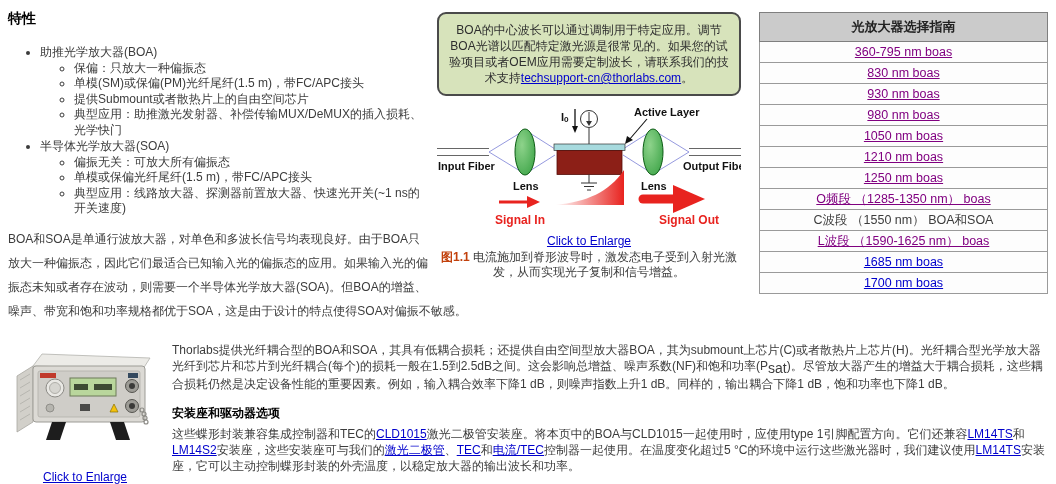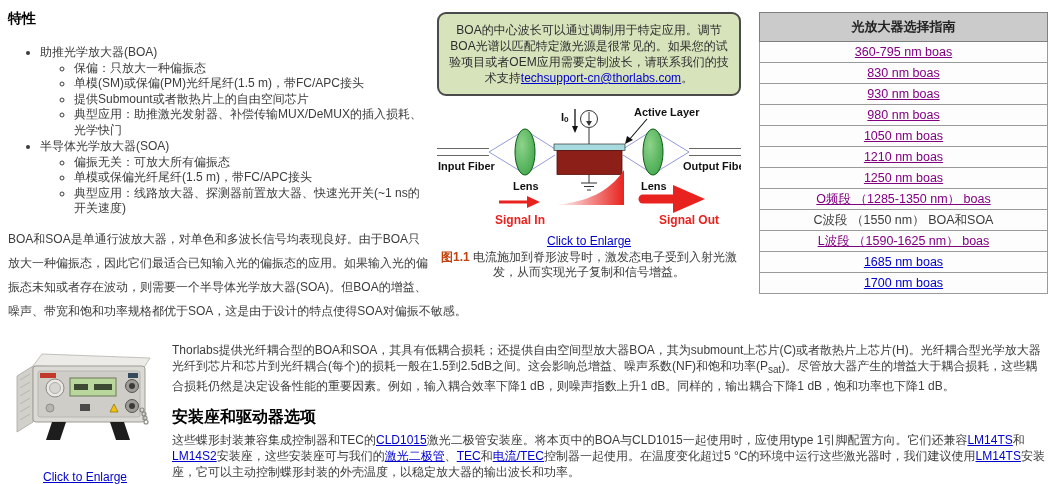--- a/index.html
+++ b/index.html
@@ -5,21 +5,21 @@
   *{box-sizing:border-box;margin:0;padding:0}
   html,body{background:#fff}
   body{
     width:1056px;height:484px;
     font-family:"Liberation Sans","DejaVu Sans",sans-serif;
     font-size:12px;color:#3c3c3c;
   }
   .page{position:relative;width:1056px;height:484px;overflow:hidden;padding:4px 8px 0 8px}
   a{color:#0000cc;text-decoration:underline;cursor:pointer}
   a.visited{color:#800080}
-  sub{font-size:10px}
+  sub{font-size:14px}
   i{font-style:italic}
   b{font-weight:bold;color:#c2410c}
 
   
   .sel-wrap{float:right;width:289px;margin:8px 0 10px 10px}
   table.sel{width:100%;border-collapse:collapse;border:1px solid #7f7f7f}
   table.sel th{
     background:#cbcbcb;border:1px solid #7f7f7f;color:#222;
     font-size:13px;font-weight:bold;padding:5px 2px;text-align:center;
   }
@@ -45,21 +45,21 @@
   ul.l1{list-style:disc;margin:17px 0 0 32px;line-height:15.5px}
   ul.l1>li{margin:1px 0}
   ul.l2{list-style:circle;margin:0 0 0 34px}
   p.intro{margin:10px 0 19px 0;line-height:24px}
 
   
   .photo-block{float:left;width:154px;margin:6px 10px 0 0;text-align:center;line-height:15px}
   .photo-block svg{display:block;margin:0 auto 26px auto}
 
   p.body-par{margin-top:4px;line-height:16px}
-  h3.sec{font-size:16px;font-weight:bold;color:#000;margin:13px 0 2px 0}
+  h3.sec{font-size:12px;font-weight:bold;color:#000;margin:13px 0 2px 0}
 
   
   .svg-bold{font-family:"Liberation Sans","DejaVu Sans",sans-serif;font-weight:bold;fill:#111}
   .svg-red{font-family:"Liberation Sans","DejaVu Sans",sans-serif;font-weight:bold;fill:#e8231f}
 </style>
 </head>
 <body>
 
 <div class="page">
 

